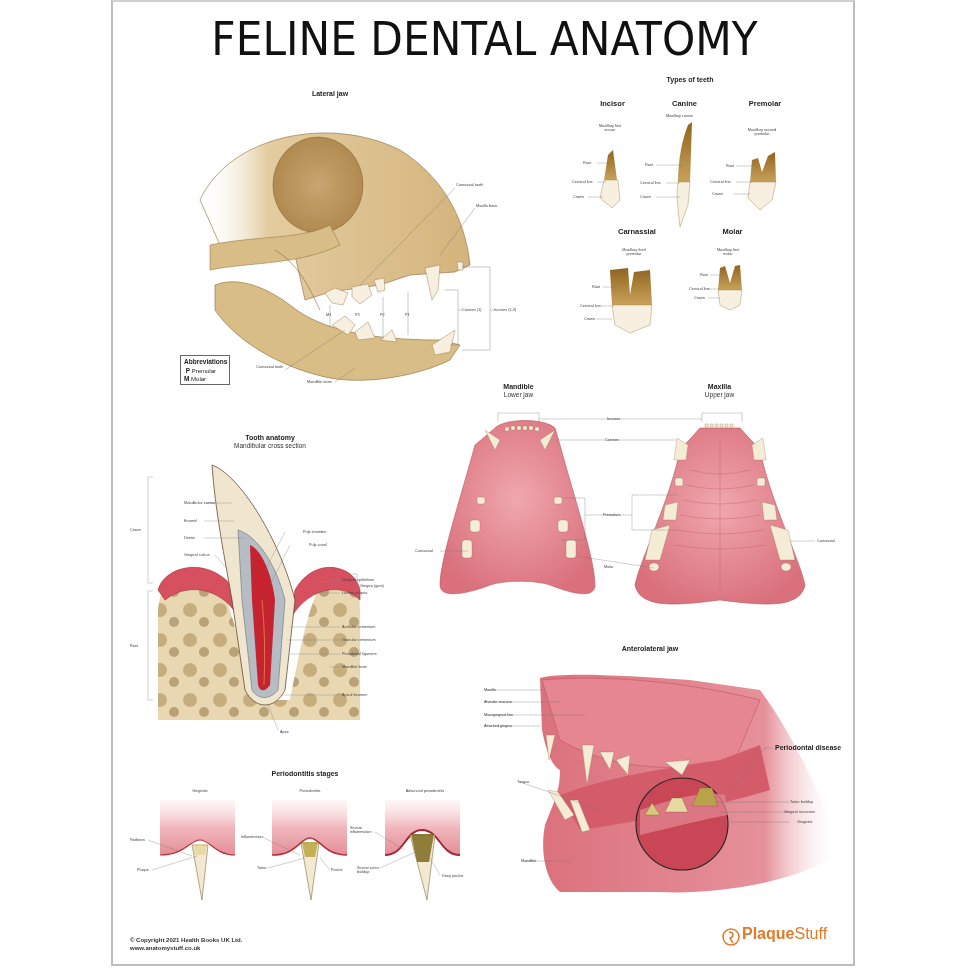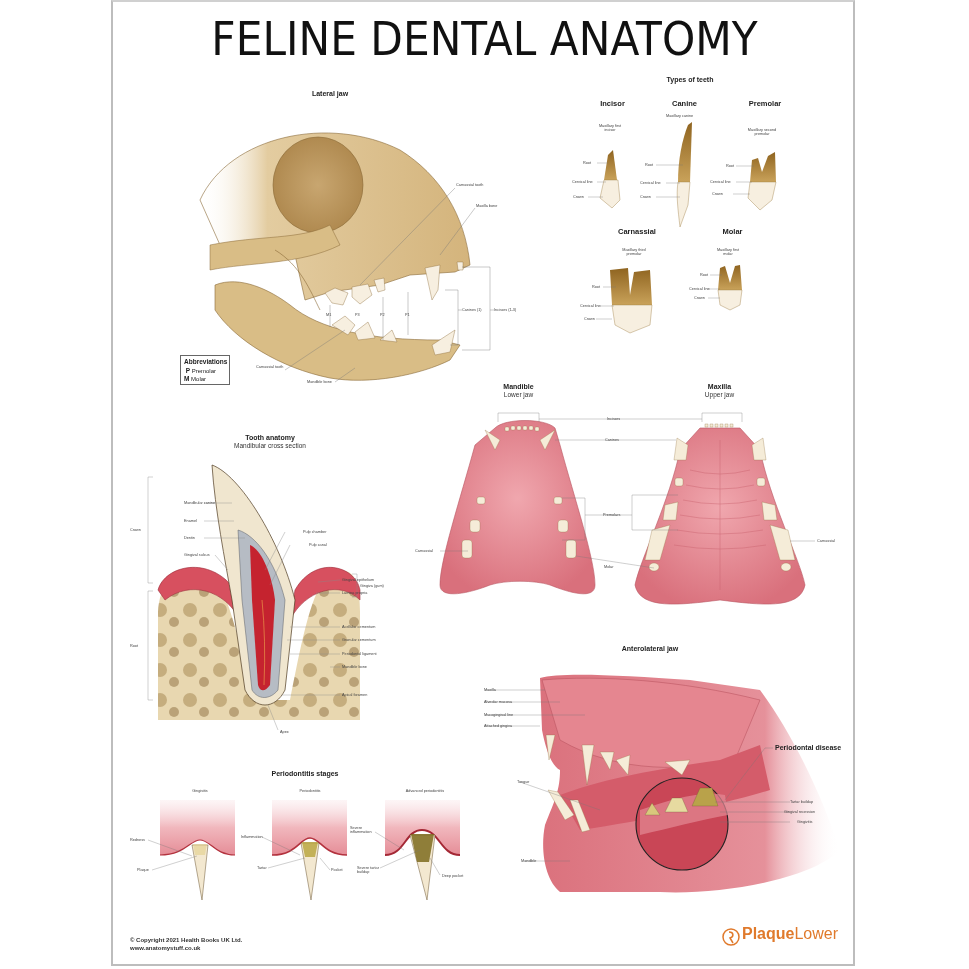--- a/index.html
+++ b/index.html
@@ -406,14 +406,14 @@
 <div class="lbl" style="left:790px; top:800px;">Tartar buildup</div>
 <div class="lbl" style="left:784px; top:810px;">Gingival recession</div>
 <div class="lbl" style="left:797px; top:820px;">Gingivitis</div>
 
 <div class="footer-copy">
   <div>© Copyright 2021 Health Books UK Ltd.</div>
   <div>www.anatomystuff.co.uk</div>
 </div>
 <div class="logo" style="left:742px;">
   <span class="bold">Plaque</span>
-    <span style="margin-left:-3px;">Lower</span>
+    <span style="margin-left:-3px;">Stuff</span>
 </div>
 
 </body></html>

